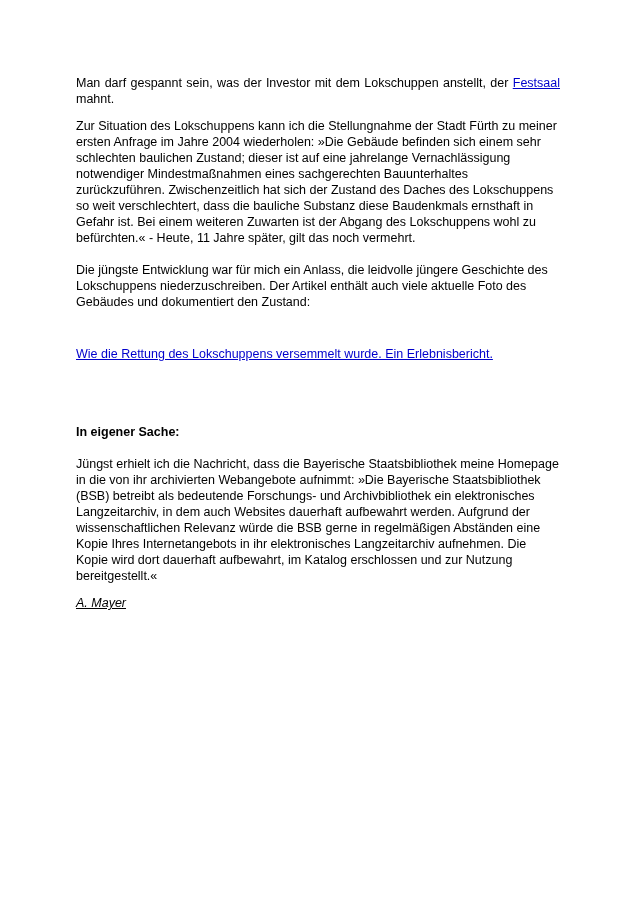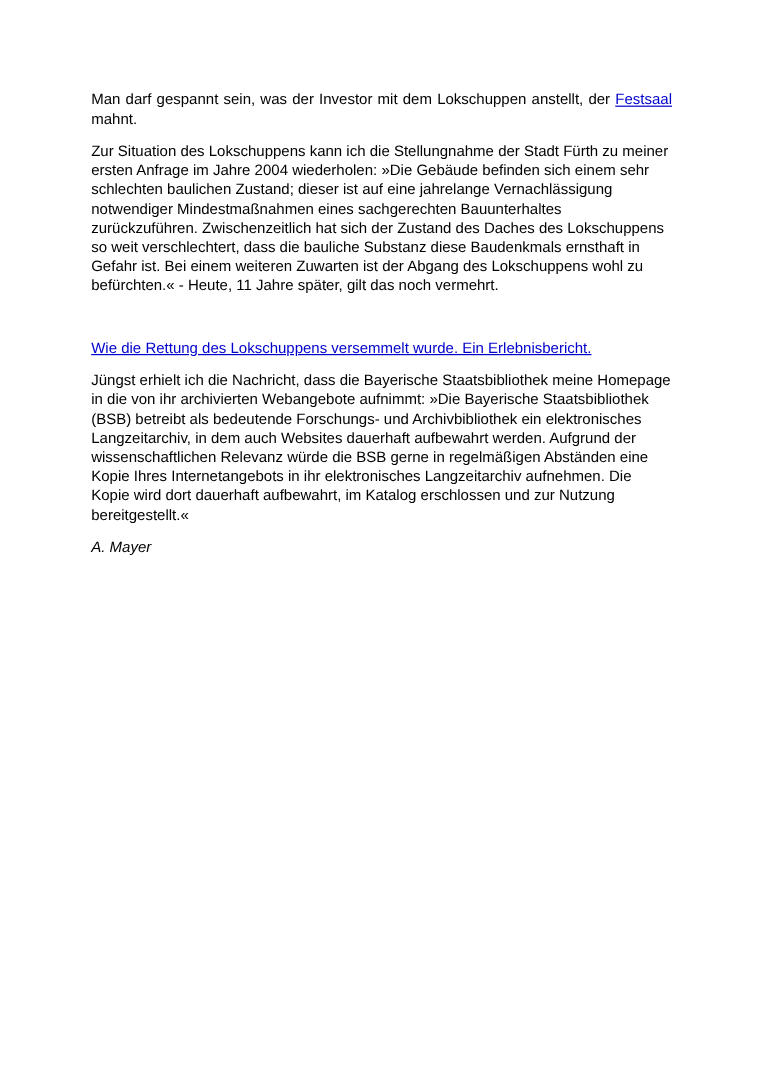--- a/index.html
+++ b/index.html
@@ -30,40 +30,42 @@
     cursor: pointer;
   }
   .link-para { margin-top: 36px; margin-bottom: 11px; }
   .section-heading {
     font-weight: bold;
     font-size: 12.5px;
     margin-top: 62px;
     margin-bottom: 16px;
   }
   .closing { margin-top: 50px; margin-bottom: 12px; }
-  .signature { font-style: italic; }
+  .signature { font-style: italic; text-decoration: underline; }
 </style>
 </head>
 <body>
 
 <div class="page">
 
   <p class="para justify">
     <span>Man darf gespannt sein, was der Investor mit dem Lokschuppen anstellt, der </span><a class="doc-link" href="#">Festsaal</a><span> mahnt.</span>
   </p>
 
   <p class="para">
     <span>Zur Situation des Lokschuppens kann ich die Stellungnahme der Stadt Fürth zu meiner ersten Anfrage im Jahre 2004 wiederholen: </span><span class="italic">»Die Gebäude befinden sich einem sehr schlechten baulichen Zustand; dieser ist auf eine jahrelange Vernachlässigung notwendiger Mindestmaßnahmen eines sachgerechten Bauunterhaltes zurückzuführen. Zwischenzeitlich hat sich der Zustand des Daches des Lokschuppens so weit verschlechtert, dass die bauliche Substanz diese Baudenkmals ernsthaft in Gefahr ist. Bei einem weiteren Zuwarten ist der Abgang des Lokschuppens wohl zu befürchten.«</span><span> - Heute, 11 Jahre später, gilt das noch vermehrt.</span>
   </p>
 
+  <p class="para" style="margin-top:16px">Die jüngste Entwicklung war für mich ein Anlass, die leidvolle jüngere Geschichte des Lokschuppens niederzuschreiben. Der Artikel enthält auch viele aktuelle Foto des Gebäudes und dokumentiert den Zustand:</p>
 
   <p class="link-para">
     <a class="doc-link" href="#">Wie die Rettung des Lokschuppens versemmelt wurde. Ein Erlebnisbericht. </a>
   </p>
 
+  <h3 class="section-heading">In eigener Sache:</h3>
 
   <p class="para">
     <span>Jüngst erhielt ich die Nachricht, dass die Bayerische Staatsbibliothek meine Homepage in die von ihr archivierten Webangebote aufnimmt: </span><span class="italic">»Die Bayerische Staatsbibliothek (BSB) betreibt als bedeutende Forschungs- und Archivbibliothek ein elektronisches Langzeitarchiv, in dem auch Websites dauerhaft aufbewahrt werden. Aufgrund der wissenschaftlichen Relevanz würde die BSB gerne in regelmäßigen Abständen eine Kopie Ihres Internetangebots in ihr elektronisches Langzeitarchiv aufnehmen. Die Kopie wird dort dauerhaft aufbewahrt, im Katalog erschlossen und zur Nutzung bereitgestellt.«</span>
   </p>
 
 
   <p class="para signature">A. Mayer</p>
 
 </div>
 

